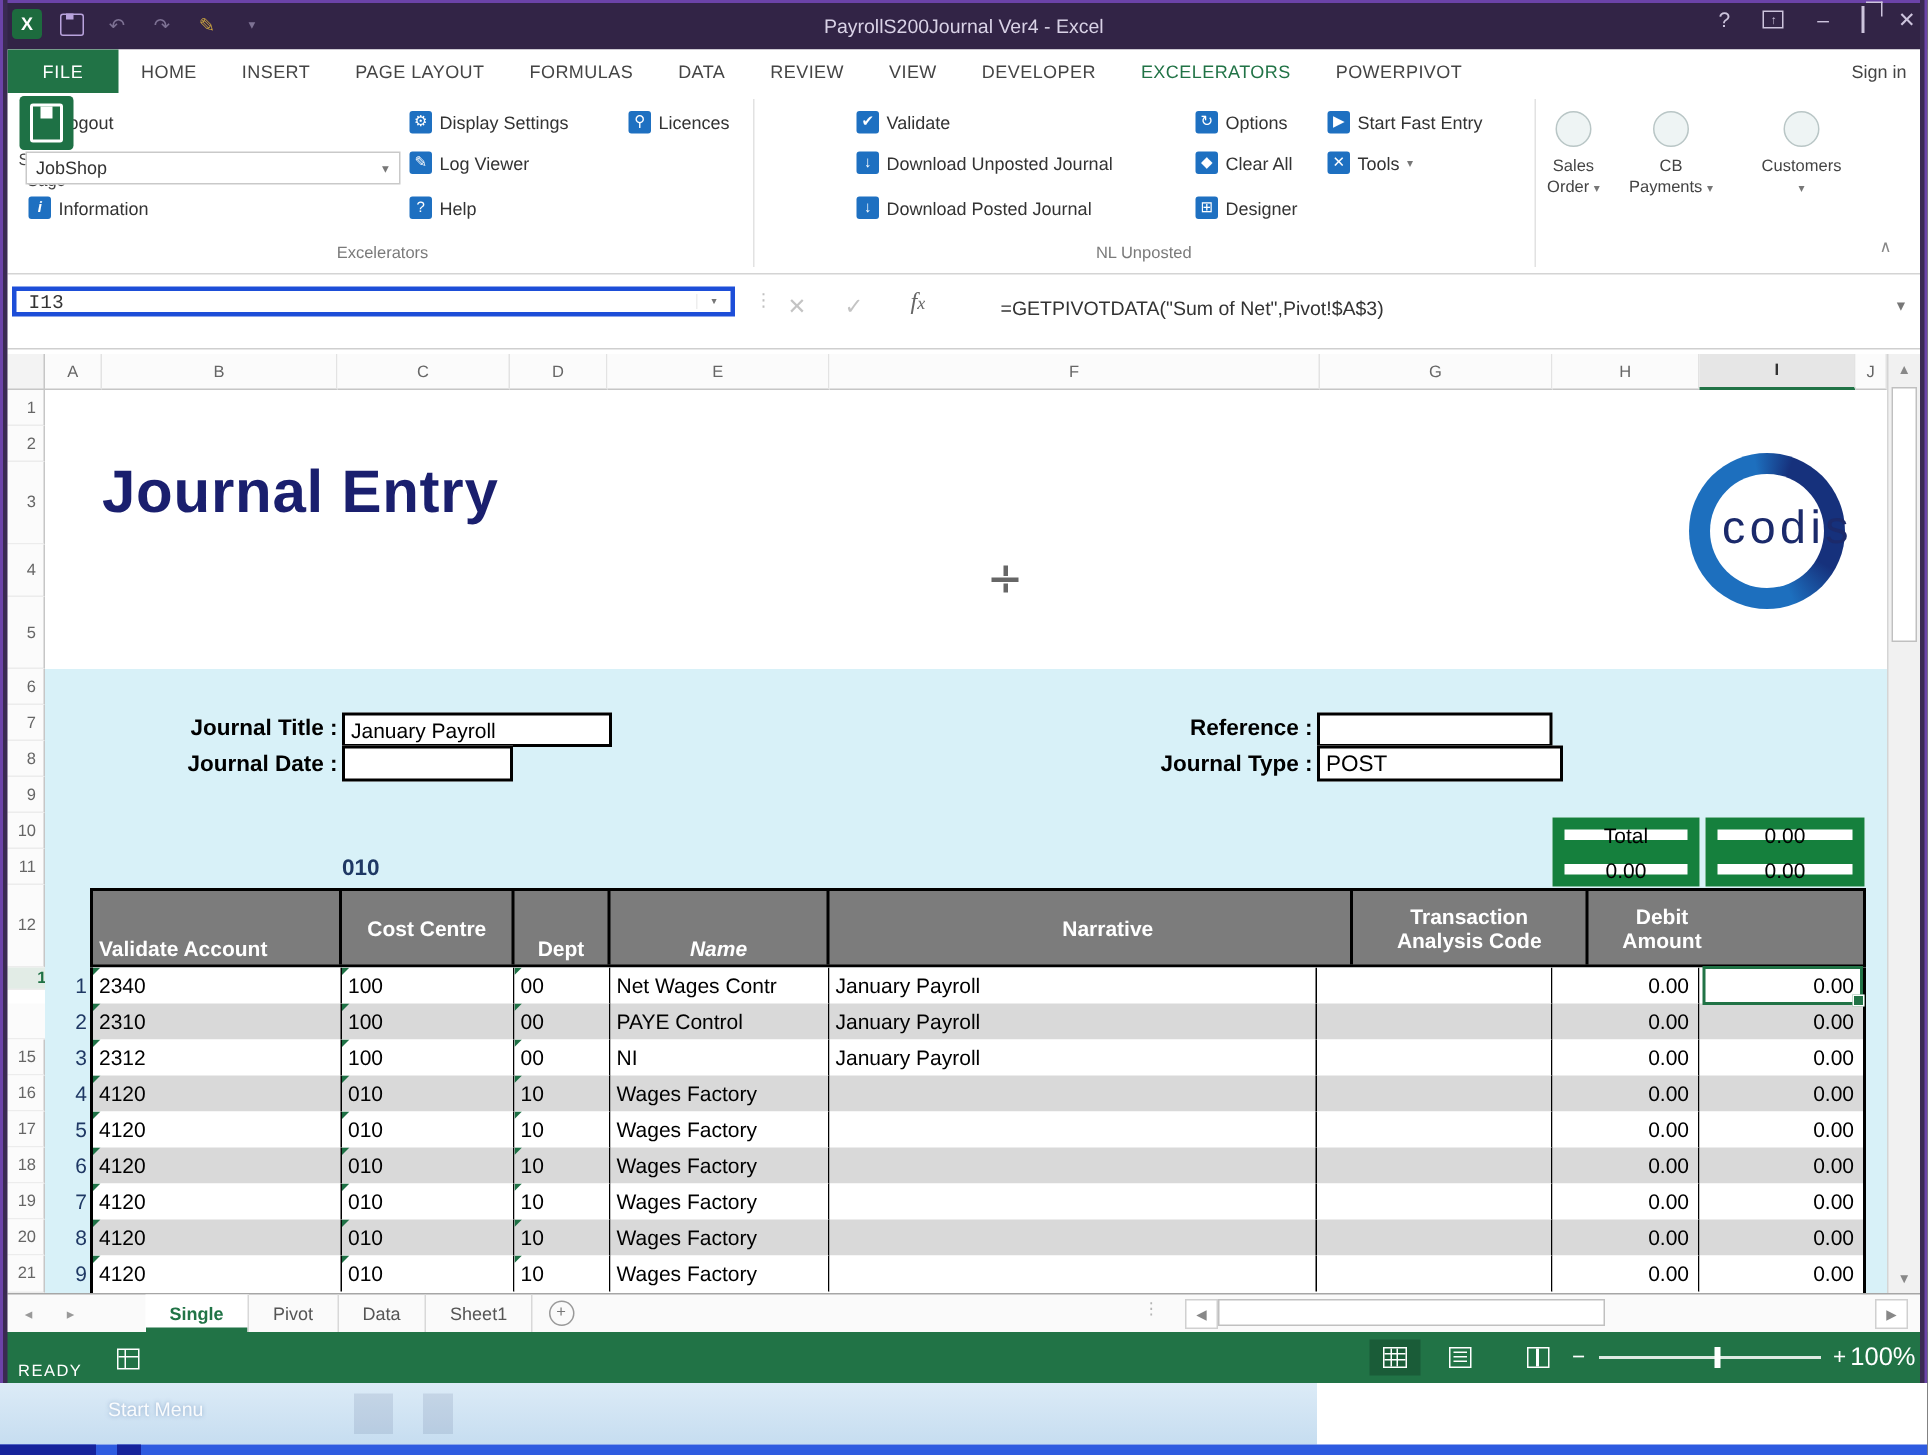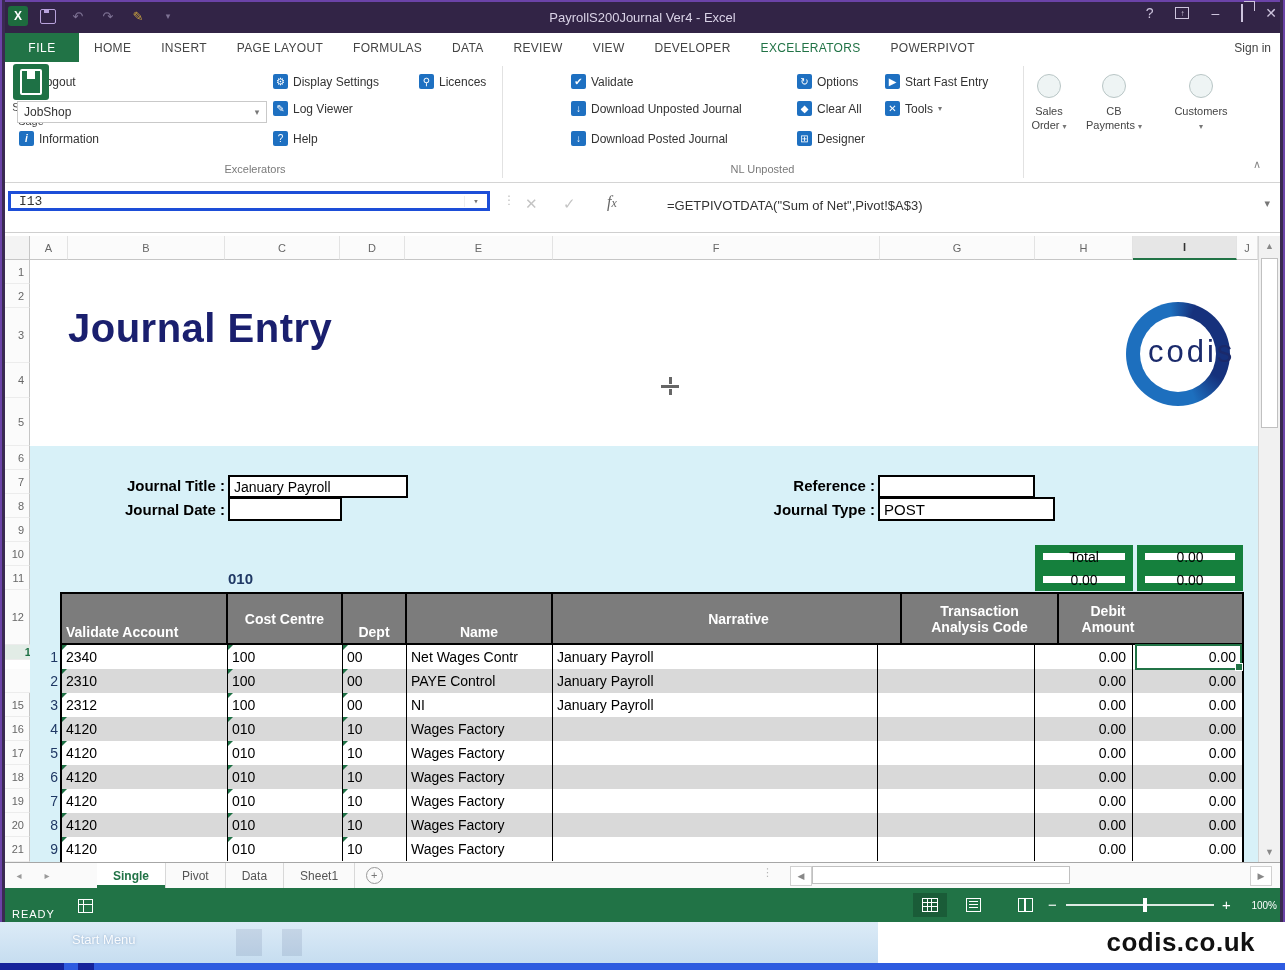--- a/index.html
+++ b/index.html
@@ -133,21 +133,21 @@
   .vb-grid::before{content:"";position:absolute;left:4px;top:0;bottom:0;width:1px;background:#fff;box-shadow:4px 0 0 #fff;}
   .vb-grid::after{content:"";position:absolute;left:0;right:0;top:3px;height:1px;background:#fff;box-shadow:0 4px 0 #fff;}
   .vb-page{width:13px;height:12px;border:1px solid #fff;position:relative;}
   .vb-page::before{content:"";position:absolute;left:2px;right:2px;top:2px;height:1px;background:#fff;box-shadow:0 3px 0 #fff,0 6px 0 #fff;}
   .vb-break{width:13px;height:12px;border:1px solid #fff;position:relative;}
   .vb-break::before{content:"";position:absolute;left:5px;top:0;bottom:0;width:2px;background:#fff;}
   #zoom-minus{position:absolute;left:1048px;top:8px;color:#fff;font-size:15px;}
   #zoom-track{position:absolute;left:1066px;top:16px;width:148px;height:2px;background:rgba(255,255,255,.85);}
   #zoom-handle{position:absolute;left:1143px;top:10px;width:4px;height:14px;background:#fff;}
   #zoom-plus{position:absolute;left:1222px;top:8px;color:#fff;font-size:15px;}
-  #zoom-pct{position:absolute;right:8px;top:0;height:34px;display:flex;align-items:center;color:#fff;font-size:10px;}
+  #zoom-pct{position:absolute;right:8px;top:0;height:34px;display:flex;align-items:center;color:#fff;font-size:17px;}
 
   
   #wm-left{left:0;top:922px;width:878px;height:41px;background:linear-gradient(#dcebf7,#c6ddf0);}
   #wm-start{position:absolute;left:72px;top:932px;font-size:13px;color:rgba(255,255,255,.92);text-shadow:0 0 3px rgba(120,150,190,.8);}
   .ghost{position:absolute;top:929px;height:27px;background:rgba(60,80,120,.13);}
   #wm-right{left:878px;top:922px;width:407px;height:41px;background:#fff;display:flex;align-items:center;justify-content:flex-end;padding-right:30px;box-sizing:border-box;}
   #wm-site{font-size:26px;font-weight:bold;color:#111;letter-spacing:.5px;}
   #bottom-strip{left:0;top:963px;width:100%;height:7px;background:#2e5be0;}
   .bseg{position:absolute;top:963px;height:7px;background:#16239b;}
 
@@ -348,34 +348,34 @@
   <div id="logo-hole" class="abs"></div>
   <div id="logo-text" class="abs">codis</div>
 
   <div class="fld-label" style="left:60px;top:477px;width:165px">Journal Title :</div>
   <div class="fld-box" style="left:228px;top:475px;width:180px;height:23px">January Payroll</div>
   <div class="fld-label" style="left:60px;top:501px;width:165px">Journal Date :</div>
   <div class="fld-box" style="left:228px;top:497px;width:114px;height:24px"></div>
   <div class="fld-label" style="left:710px;top:477px;width:165px">Reference :</div>
   <div class="fld-box" style="left:878px;top:475px;width:157px;height:23px"></div>
   <div class="fld-label" style="left:710px;top:501px;width:165px">Journal Type :</div>
-  <div class="fld-box" style="left:878px;top:497px;width:177px;height:24px;font-size:15px">POST</div>
+  <div class="fld-box" style="left:878px;top:497px;width:164px;height:24px;font-size:15px">POST</div>
 
   <div id="note-010" class="abs">010</div>
 
   <div class="tot-box" style="left:1035px;top:545px;width:98px;height:23px">Total</div>
   <div class="tot-box" style="left:1137px;top:545px;width:106px;height:23px">0.00</div>
   <div class="tot-box" style="left:1035px;top:568px;width:98px;height:23px">0.00</div>
   <div class="tot-box" style="left:1137px;top:568px;width:106px;height:23px">0.00</div>
 
   <div id="tbl-head" class="abs">
       <div class="hc" style="width: 166px; align-items: flex-end; justify-content: flex-start; padding: 3px 4px;">Validate Account</div>
       <div class="hc" style="width: 115px; align-items: center; justify-content: center; padding: 0px 14px;">Cost Centre</div>
       <div class="hc" style="width: 64px; align-items: flex-end; justify-content: center; padding: 3px 2px;">Dept</div>
-      <div class="hc" style="width: 146px; align-items: flex-end; justify-content: center; padding: 3px 14px;">Name</div>
+      <div class="hc" style="width: 146px; align-items: flex-end; justify-content: center; padding: 3px 14px; font-style: italic;">Name</div>
       <div class="hc" style="width: 325px; align-items: center; justify-content: center; margin-left: 24px;">Narrative</div>
       <div class="hc" style="width: 157px; align-items: center; justify-content: center; padding: 0px 18px;">Transaction Analysis Code</div>
       <div class="hc" style="width: 98px; align-items: center; justify-content: center; padding: 0px 10px;">Debit Amount</div>
     </div>
   <div id="tbl-body" class="abs">
       <div class="trow">
         <div class="tc tri" style="width: 166px;">2340</div>
         <div class="tc tri" style="width: 115px;">100</div>
         <div class="tc tri" style="width: 64px;">00</div>
         <div class="tc" style="width: 146px;">Net Wages Contr</div>
@@ -518,23 +518,20 @@
     <div id="zoom-track"></div>
     <div id="zoom-handle"></div>
     <div id="zoom-plus">+</div>
     <div id="zoom-pct">100%</div>
   </div>
 
   <div id="wm-left" class="abs"></div>
   <div id="wm-start" class="abs">Start Menu</div>
   <div class="ghost abs" style="left:236px;width:26px"></div>
   <div class="ghost abs" style="left:282px;width:20px"></div>
-  <div id="wm-right" class="abs">
-    <span id="wm-site">codis.co.uk</span>
-  </div>
   <div id="bottom-strip" class="abs"></div>
   <div class="bseg abs" style="left:0;width:64px"></div>
   <div class="bseg abs" style="left:78px;width:16px"></div>
 
   <div id="cursor" class="abs"></div>
 
   <div id="frame-left" class="abs"></div>
   <div id="frame-right" class="abs"></div>
 </div>
 

